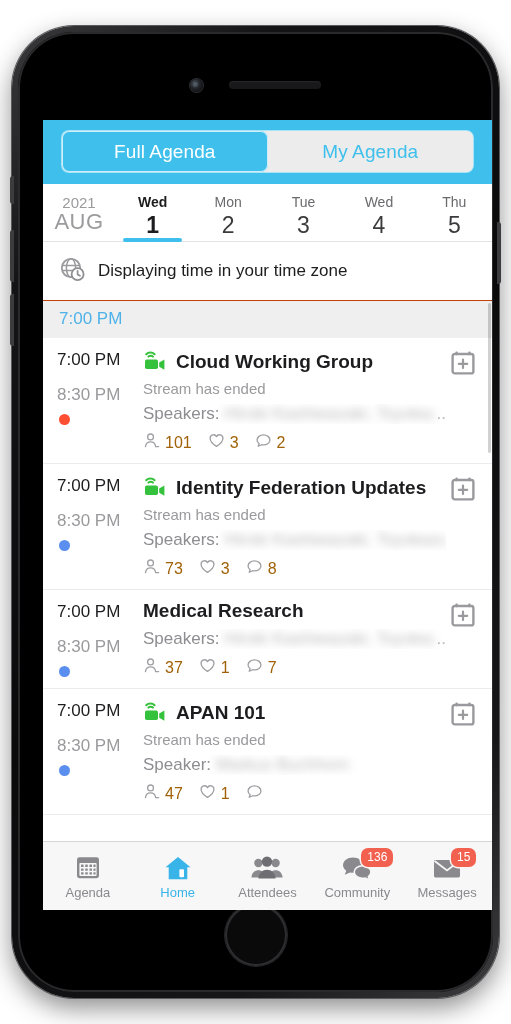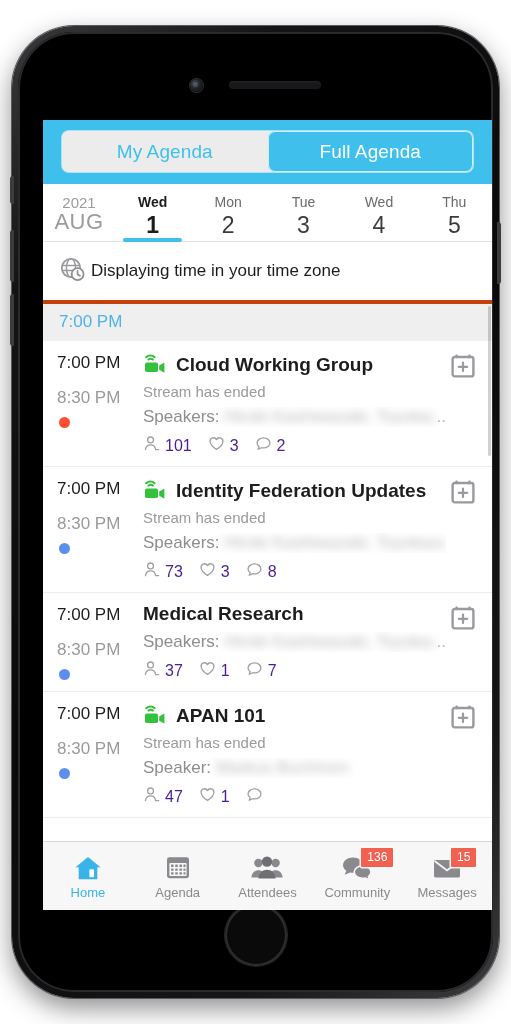--- a/index.html
+++ b/index.html
@@ -164,25 +164,25 @@
     left: 8px; right: 8px; bottom: -1px;
     height: 4px;
     background: #3FC0EC;
     border-radius: 2px;
   }
 
   
   .tzbar {
     display: flex;
     align-items: center;
-    gap: 6px;
+    gap: 13px;
     padding: 14px 16px;
     background: #ffffff;
     flex: 0 0 auto;
-    border-bottom: 4px solid #c2410c;
+    border-bottom: 1px solid #c2410c;
   }
   .tz-text { font-size: 17px; color: #1d1d1f; }
 
   
   .list {
     flex: 1 1 auto;
     overflow: hidden;
     background: #ffffff;
     position: relative;
   }
@@ -234,21 +234,21 @@
     overflow: hidden;
     text-overflow: clip;
     min-width: 0;
   }
   .sp-ellipsis { color:#b9b9bd; margin-left:3px; flex:0 0 auto; }
   .ev-stats {
     display: flex;
     align-items: flex-end;
     gap: 16px;
     margin-top: 8px;
-    color: #4c1d95;
+    color: #a16207;
     font-size: 16px;
   }
   .stat { display: flex; align-items: center; gap: 5px; }
   .ev-cal {
     flex: 0 0 auto;
     width: 30px;
     padding-top: 2px;
     cursor: pointer;
   }
   .scrollbar {
@@ -287,21 +287,21 @@
   .badge {
     position: absolute;
     top: 6px;
     left: 50%;
     margin-left: 4px;
     background: #F2614F;
     color: #ffffff;
     font-size: 12px;
     line-height: 1;
     padding: 3px 6px 4px 6px;
-    border-radius: 1px;
+    border-radius: 7px;
     min-width: 11px;
     text-align: center;
     box-shadow: 0 0 0 1.5px #f7f7f8;
   }
 </style>
 </head>
 <body>
 
 <div class="stage">
   <div class="phone">
@@ -315,25 +315,25 @@
         <div class="camera"></div>
         <div class="speaker"></div>
       </div>
       <div class="home-btn"></div>
     </div>
 
     <div class="screen">
 
       <div class="seg-header">
         <div class="seg">
+          <div class="seg-item active">
+            <span>Full Agenda</span>
+          </div>
           <div class="seg-item inactive">
             <span>My Agenda</span>
-          </div>
-          <div class="seg-item active">
-            <span>Full Agenda</span>
           </div>
         </div>
       </div>
 
       <div class="datestrip">
         <div class="ds-month">
           <div class="yr">2021</div>
           <div class="mo">AUG</div>
         </div>
 
@@ -610,30 +610,20 @@
               <rect x="5.4" y="1.6" width="2.4" height="3.6" rx="1" fill="#9a9a9e"></rect>
               <rect x="18.2" y="1.6" width="2.4" height="3.6" rx="1" fill="#9a9a9e"></rect>
               <rect x="2.6" y="4" width="20.8" height="19.4" rx="2.2" fill="none" stroke="#9a9a9e" stroke-width="2.4"></rect>
               <path d="M13 9.6v8.4M8.8 13.8h8.4" stroke="#9a9a9e" stroke-width="2.2" stroke-linecap="round"></path>
             </svg>
           </div>
         </div>
       </div>
 
       <div class="tabbar">
-
-        <div class="tab active">
-          <span class="tab-icon">
-            <svg width="30" height="28" viewBox="0 0 30 28">
-              <path d="M15 3L2.5 13.2h3.2v12h18.6v-12h3.2z" fill="#38b4e8"></path>
-              <rect x="16.4" y="15.2" width="4.6" height="8" rx="1" fill="#ffffff"></rect>
-            </svg>
-          </span>
-          <span class="tab-label">Home</span>
-        </div>
 
         <div class="tab">
           <span class="tab-icon">
             <svg width="30" height="28" viewBox="0 0 30 28">
               <rect x="4" y="3.2" width="22" height="21" rx="2.4" fill="#8a8a8e"></rect>
               <rect x="6.4" y="9" width="17.2" height="13" rx="1" fill="#f7f7f8"></rect>
               <g fill="#8a8a8e">
                 <rect x="8" y="10.6" width="2.6" height="2.4" rx=".5"></rect>
                   <rect x="12.2" y="10.6" width="2.6" height="2.4" rx=".5"></rect>
                   <rect x="16.4" y="10.6" width="2.6" height="2.4" rx=".5"></rect>
@@ -645,20 +635,30 @@
                 <rect x="8" y="18.2" width="2.6" height="2.4" rx=".5"></rect>
                   <rect x="12.2" y="18.2" width="2.6" height="2.4" rx=".5"></rect>
                   <rect x="16.4" y="18.2" width="2.6" height="2.4" rx=".5"></rect>
                   <rect x="20.4" y="18.2" width="2.2" height="2.4" rx=".5"></rect>
               </g>
             </svg>
           </span>
           <span class="tab-label">Agenda</span>
         </div>
 
+        <div class="tab active">
+          <span class="tab-icon">
+            <svg width="30" height="28" viewBox="0 0 30 28">
+              <path d="M15 3L2.5 13.2h3.2v12h18.6v-12h3.2z" fill="#38b4e8"></path>
+              <rect x="16.4" y="15.2" width="4.6" height="8" rx="1" fill="#ffffff"></rect>
+            </svg>
+          </span>
+          <span class="tab-label">Home</span>
+        </div>
+
         <div class="tab">
           <span class="tab-icon">
             <svg width="34" height="28" viewBox="0 0 34 28">
               <circle cx="8.4" cy="9" r="4.2" fill="#8a8a8e"></circle>
               <path d="M1.4 23.4c.4-4.6 3.4-7.2 7-7.2s6.6 2.6 7 7.2z" fill="#8a8a8e"></path>
               <circle cx="25.6" cy="9" r="4.2" fill="#8a8a8e"></circle>
               <path d="M18.6 23.4c.4-4.6 3.4-7.2 7-7.2s6.6 2.6 7 7.2z" fill="#8a8a8e"></path>
               <circle cx="17" cy="7.6" r="5.2" fill="#6f6f73"></circle>
               <path d="M8.4 24.6c.5-5.6 4.2-8.8 8.6-8.8s8.1 3.2 8.6 8.8z" fill="#6f6f73"></path>
             </svg>

